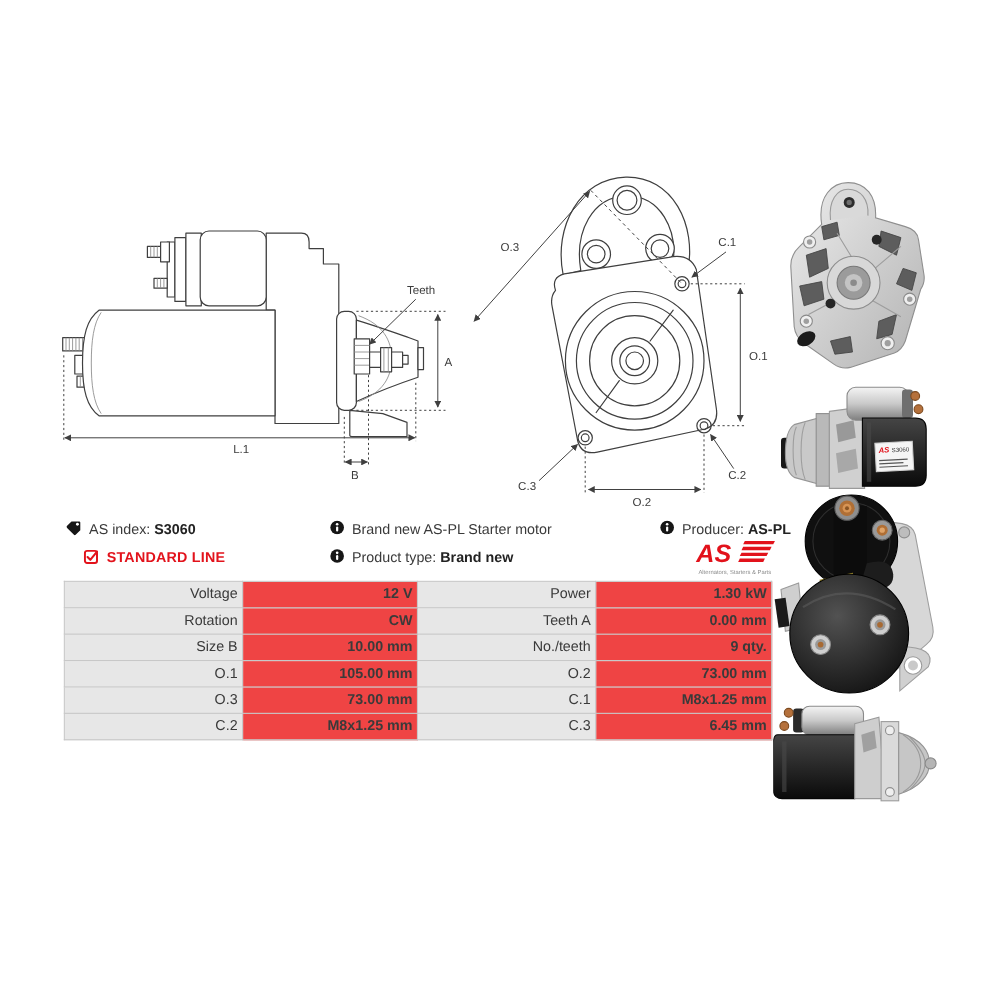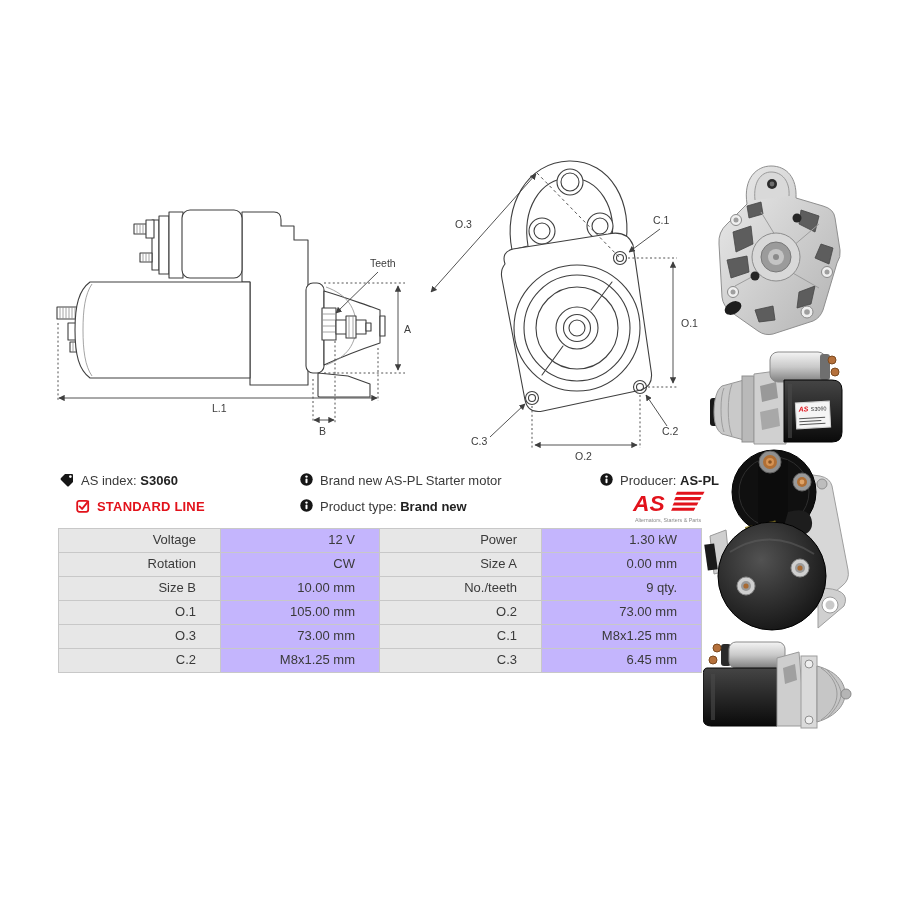--- a/index.html
+++ b/index.html
@@ -13,23 +13,23 @@
   .dot{stroke:#3f3f3f;fill:none;stroke-width:.9;stroke-dasharray:2 2.4}
   .dim{stroke:#3f3f3f;fill:none;stroke-width:.9}
   .lab{font:10.5px "Liberation Sans",sans-serif;fill:#3c3c3c}
   
   .hdr{position:absolute;height:18px;display:flex;align-items:flex-start;gap:7px;font-size:13px;color:#3a3a3a;white-space:nowrap;}
   .hdr b{color:#222;}
   .hdr.red{color:#e2121b;font-weight:bold;letter-spacing:.2px;margin-left:16px;}
   .icn{display:inline-flex;flex:0 0 auto;}
   
   #spec{position:absolute;left:58px;top:528px;border-collapse:collapse;table-layout:fixed;width:643px;font-size:13px;color:#3a3a3a;}
-  #spec td{border:1px solid #c8c8c8;text-align:right;vertical-align:middle;height:21px;line-height:1.25;padding:1px 24px 1px 2px;}
+  #spec td{border:1px solid #c8c8c8;text-align:right;vertical-align:middle;height:21px;line-height:1.25;padding:1px 4px 1px 2px;}
   #spec td.lbl{background:#e7e7e7;}
-  #spec td.val{background:#c4b5fd;}
+  #spec td.val{background:#ef4444;font-weight:bold;}
 </style>
 </head>
 <body>
 
 <div id="canvas">
 
   <svg class="abs" style="left:48px;top:183px" width="390" height="265" viewBox="0 0 390 265">
     <defs>
       <marker id="ah" viewBox="0 0 10 10" refX="9" refY="5" markerWidth="7" markerHeight="7" orient="auto-start-reverse">
         <path d="M0,0 L10,5 L0,10 Z" fill="#3f3f3f"></path>
@@ -355,21 +355,21 @@
     <tbody>
         <tr>
           <td class="lbl">Voltage</td>
           <td class="val">12 V</td>
           <td class="lbl">Power</td>
           <td class="val">1.30 kW</td>
         </tr>
         <tr>
           <td class="lbl">Rotation</td>
           <td class="val">CW</td>
-          <td class="lbl">Size A</td>
+          <td class="lbl">Teeth A</td>
           <td class="val">0.00 mm</td>
         </tr>
         <tr>
           <td class="lbl">Size B</td>
           <td class="val">10.00 mm</td>
           <td class="lbl">No./teeth</td>
           <td class="val">9 qty.</td>
         </tr>
         <tr>
           <td class="lbl">O.1</td>

